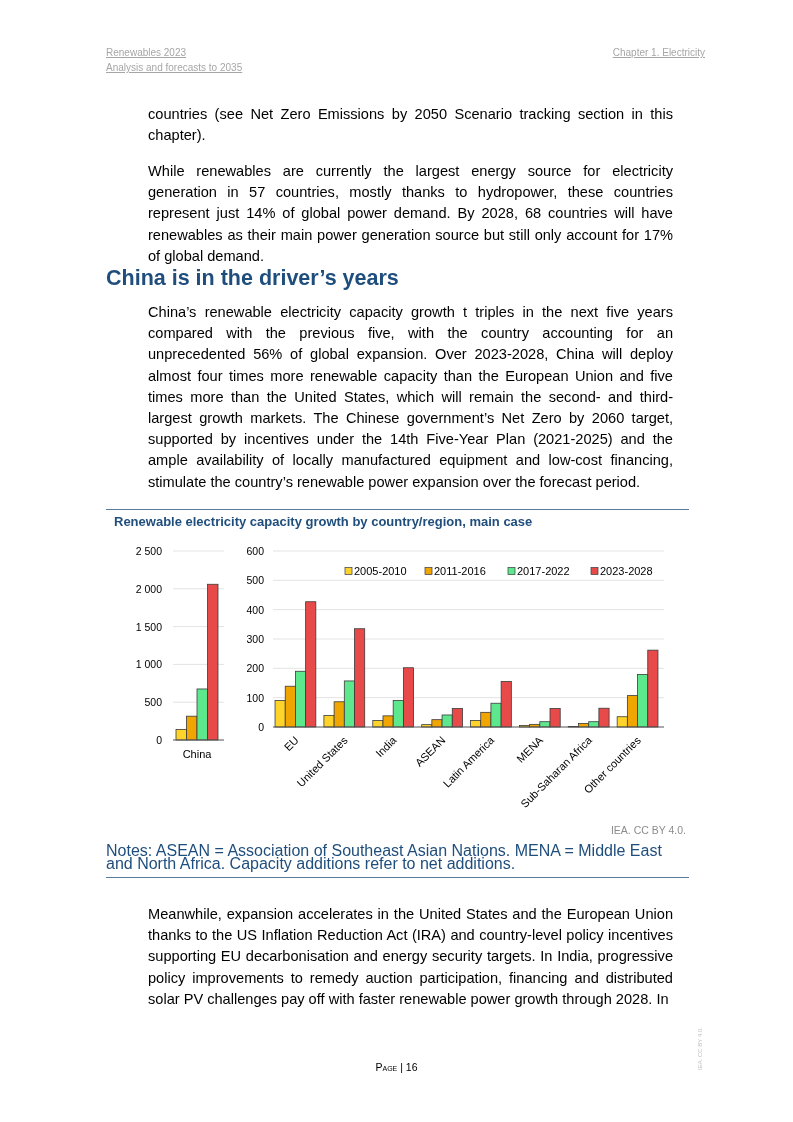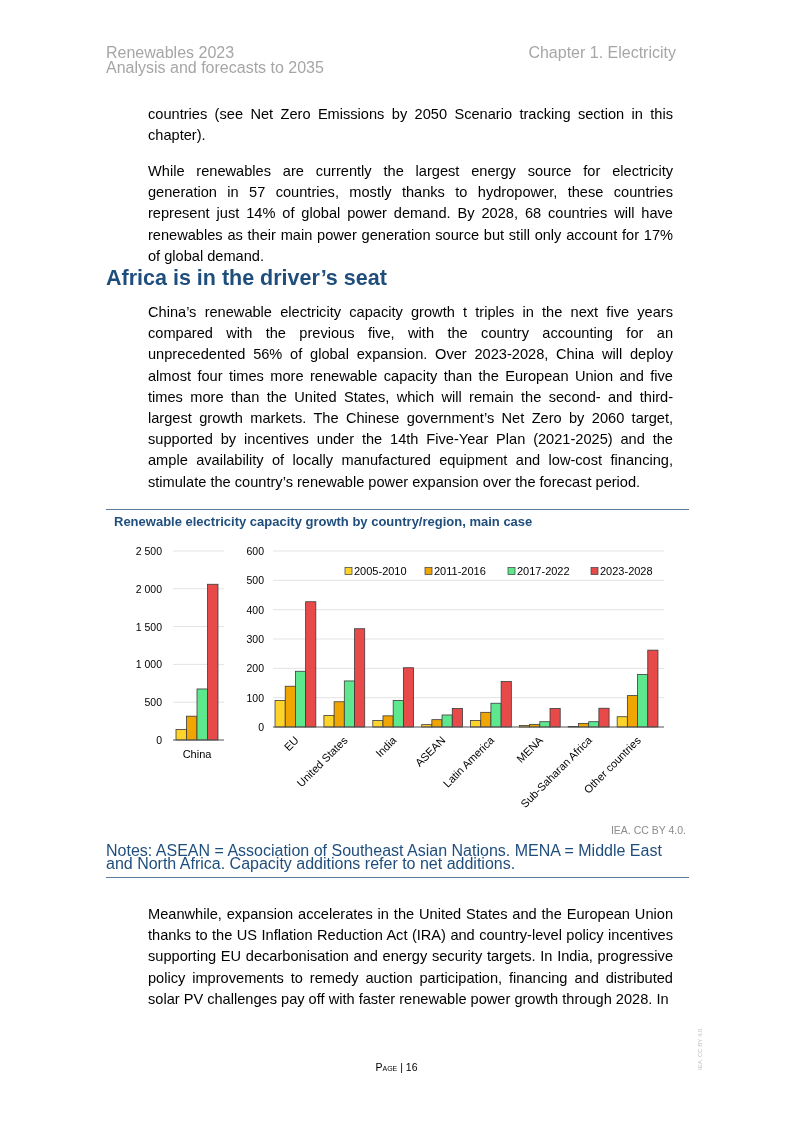--- a/index.html
+++ b/index.html
@@ -1,20 +1,20 @@
 <!DOCTYPE html>
 <html><head>
 <meta charset="utf-8">
 <style>
   html, body { margin:0; padding:0; background:#ffffff; }
   body { width:793px; height:1122px; position:relative; overflow:hidden;
          font-family:"Liberation Sans", sans-serif; color:#000; }
-  .hdr { position:absolute; font-size:16px; color:#a6a6a6; line-height:15px; }
+  .hdr { position:absolute; font-size:10px; color:#a6a6a6; line-height:15px;text-decoration:underline; }
   .hdr-left { left:106px; top:45px; }
-  .hdr-right { right:117px; top:45px; text-align:right; }
+  .hdr-right { right:88px; top:45px; text-align:right; }
   .para { position:absolute; left:148px; width:525px; font-size:14.6px;
           line-height:21.2px; text-align:justify; }
   .h2 { position:absolute; left:106px; top:266px; font-size:21.5px; font-weight:bold;
         color:#1f4e7d; margin:0; }
   .rule { position:absolute; left:106px; width:583px; height:0; border-top:1px solid #5b7a99; }
   .fig-title { position:absolute; left:106px; top:514px; font-size:13px; font-weight:bold; color:#1f4e7d;margin-left:8px; }
   svg text { font-family:"Liberation Sans", sans-serif; }
   .credit { position:absolute; right:107px; top:824px; font-size:10.5px; color:#8c8c8c; }
   .notes { position:absolute; left:106px; top:845px; width:585px; font-size:16px;
            line-height:12.5px; color:#1f4e7d; }
@@ -28,21 +28,21 @@
 
 <div class="hdr hdr-left">
   <div>Renewables 2023</div>
   <div>Analysis and forecasts to 2035</div>
 </div>
 <div class="hdr hdr-right">Chapter 1. Electricity</div>
 
 <div class="para" style="top:104px;">countries (see Net Zero Emissions by 2050 Scenario tracking section in this chapter).</div>
 <div class="para" style="top:161px;">While renewables are currently the largest energy source for electricity generation in 57 countries, mostly thanks to hydropower, these countries represent just 14% of global power demand. By 2028, 68 countries will have renewables as their main power generation source but still only account for 17% of global demand.</div>
 
-<h2 class="h2">Africa is in the driver’s seat</h2>
+<h2 class="h2">China is in the driver’s years</h2>
 <div class="para" style="top:302px;">China’s renewable electricity capacity growth t triples in the next five years compared with the previous five, with the country accounting for an unprecedented 56% of global expansion. Over 2023-2028, China will deploy almost four times more renewable capacity than the European Union and five times more than the United States, which will remain the second- and third-largest growth markets. The Chinese government’s Net Zero by 2060 target, supported by incentives under the 14th Five-Year Plan (2021-2025) and the ample availability of locally manufactured equipment and low-cost financing, stimulate the country’s renewable power expansion over the forecast period.</div>
 
 <div class="rule" style="top:509px;"></div>
 <div class="fig-title">Renewable electricity capacity growth by country/region, main case</div>
 
 <svg id="chart" style="position:absolute; left:0; top:0;" width="793" height="830">
     <g>
       <text x="162" y="744" text-anchor="end" font-size="10.5" fill="#000">0</text>
       <line x1="173" x2="224" y1="702.2" y2="702.2" stroke="#e3e3e3" stroke-width="1"></line>
       <text x="162" y="706.2" text-anchor="end" font-size="10.5" fill="#000">500</text>

